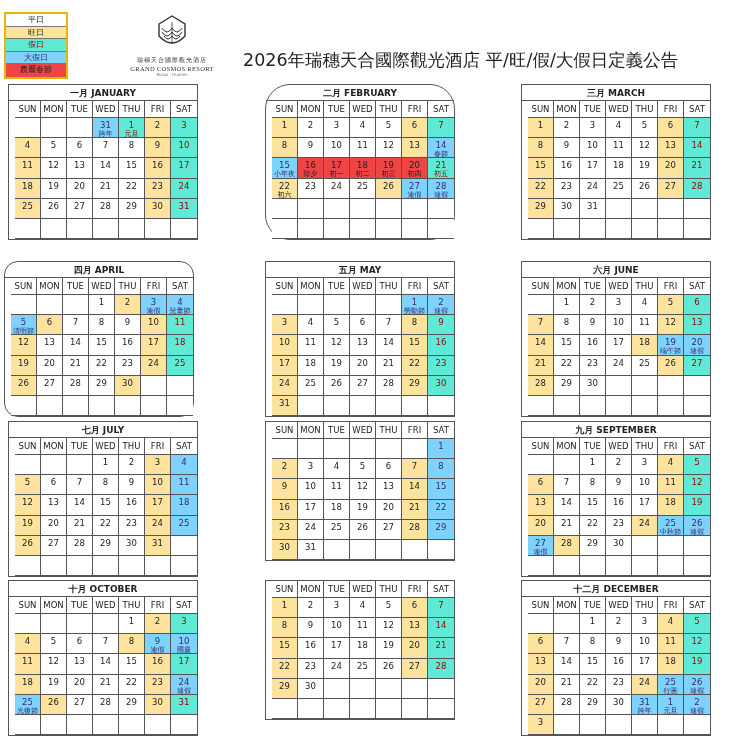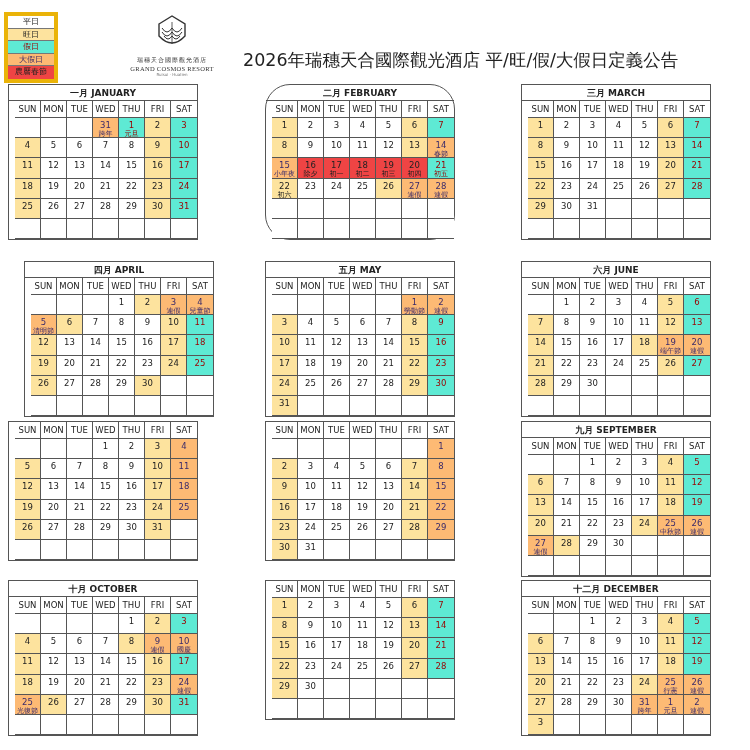--- a/index.html
+++ b/index.html
@@ -1,19 +1,19 @@
 <!DOCTYPE html>
 <html><head>
 <meta charset="utf-8">
 <style>
   * { box-sizing: border-box; margin: 0; padding: 0; }
   html, body { width: 750px; height: 750px; background: #ffffff; overflow: hidden; }
   body { font-family: "DejaVu Sans", "Liberation Sans", sans-serif; color: #222; position: relative; }
 
-  .legend { position: absolute; left: 4px; top: 12px; width: 54px; border: 4px solid #eab308; }
+  .legend { position: absolute; left: 4px; top: 12px; width: 64px; border: 2px solid #eab308; }
   .legend-item { height: 12.5px; font-size: 8px; line-height: 12.5px; text-align: center; border-bottom: 1px solid #777; }
   .legend-item:last-child { border-bottom: none; }
 
   .logo { position: absolute; left: 122px; top: 14px; width: 100px; text-align: center; }
   .logo-mark { width: 34px; height: 36px; margin: 0 auto; }
   .logo-cn { font-size: 6px; letter-spacing: 1px; color: #333; margin-top: 2px; }
   .logo-en { font-family: Liberation Serif, serif; font-size: 6.5px; color: #333; letter-spacing: 0.3px; }
   .logo-sub { font-size: 4px; color: #777; }
 
   .title { position: absolute; left: 243px; top: 48px; font-size: 17.5px; color: #222; white-space: nowrap; }
@@ -23,21 +23,21 @@
   .grid { display: grid; grid-template-columns: repeat(7, 1fr); padding-left: 6px; }
   .dow { height: 17px; font-size: 8.5px; text-align: center; line-height: 17px; border-right: 1px solid #555; border-bottom: 1px solid #555; }
   .cell { height: 20.2px; font-size: 8.5px; text-align: center; border-right: 1px solid #555; border-bottom: 1px solid #555; line-height: 10px; padding-top: 2px; overflow: hidden; }
   .dow:nth-child(7n), .cell:nth-child(7n) { border-right: none; }
   .cell .n { display: block; }
   .cell .note { display: block; font-size: 7px; line-height: 8px; }
 
   .t-weekday { background: #ffffff; }
   .t-peak { background: #fde39e; }
   .t-holiday { background: #5eead4; color: #9a0000; }
-  .t-major { background: #fdba74; color: #3a2a6a; }
+  .t-major { background: #7dd3fc; color: #3a2a6a; }
   .t-cny { background: #ef4444; }
 </style>
 </head>
 <body>
 
 <div class="legend">
   <div class="legend-item t-weekday">平日</div>
   <div class="legend-item t-peak">旺日</div>
   <div class="legend-item t-holiday">假日</div>
   <div class="legend-item t-major">大假日</div>
@@ -410,21 +410,21 @@
         <div class="cell t-weekday"></div>
         <div class="cell t-weekday"></div>
         <div class="cell t-weekday"></div>
         <div class="cell t-weekday"></div>
         <div class="cell t-weekday"></div>
         <div class="cell t-weekday"></div>
         <div class="cell t-weekday"></div>
         <div class="cell t-weekday"></div>
       </div>
     </div>
-    <div class="month" style="left: 24px; top: 261px;">
+    <div class="month" style="left: 4px; top: 261px; border-radius: 14px;">
       <div class="month-header">四月 APRIL</div>
       <div class="grid">
         <div class="dow">SUN</div>
         <div class="dow">MON</div>
         <div class="dow">TUE</div>
         <div class="dow">WED</div>
         <div class="dow">THU</div>
         <div class="dow">FRI</div>
         <div class="dow">SAT</div>
         <div class="cell t-weekday"></div>
@@ -762,20 +762,21 @@
         <div class="cell t-weekday"></div>
         <div class="cell t-weekday"></div>
         <div class="cell t-weekday"></div>
         <div class="cell t-weekday"></div>
         <div class="cell t-weekday"></div>
         <div class="cell t-weekday"></div>
         <div class="cell t-weekday"></div>
       </div>
     </div>
     <div class="month" style="left: 8px; top: 421px;">
+      <div class="month-header">七月 JULY</div>
       <div class="grid">
         <div class="dow">SUN</div>
         <div class="dow">MON</div>
         <div class="dow">TUE</div>
         <div class="dow">WED</div>
         <div class="dow">THU</div>
         <div class="dow">FRI</div>
         <div class="dow">SAT</div>
         <div class="cell t-weekday"></div>
         <div class="cell t-weekday"></div>

